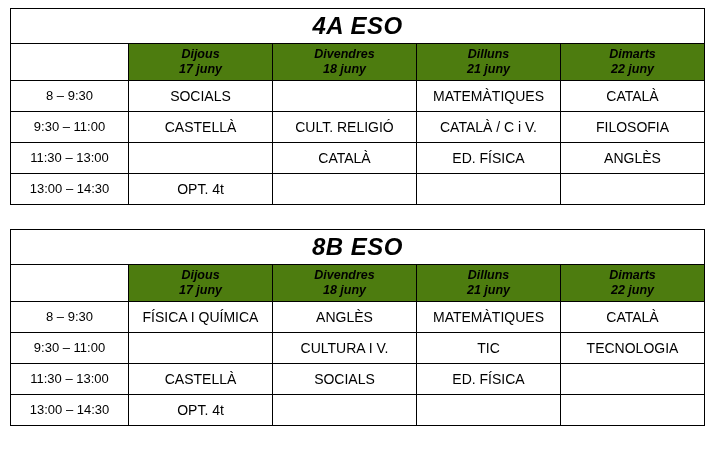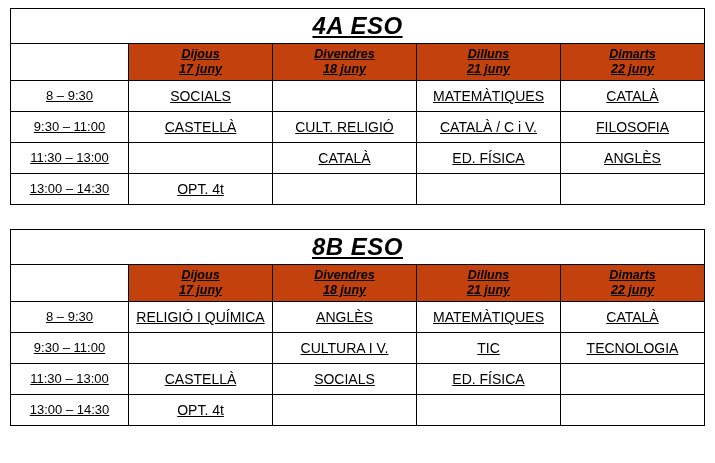--- a/index.html
+++ b/index.html
@@ -11,21 +11,20 @@
     width: 715px;
     height: 463px;
     font-family: "Liberation Sans", sans-serif;
     color: #000000;
     overflow: hidden;
   }
   .page {
     padding: 8px 10px 0 10px;
     box-sizing: border-box;
     width: 715px;
-    text-decoration: underline;
   }
   table.sched {
     border-collapse: collapse;
     width: 695px;
     table-layout: fixed;
     background: #ffffff;
   }
   table.sched td, table.sched th {
     border: 1px solid #000000;
     padding: 0;
@@ -34,21 +33,21 @@
   .title-cell {
     text-align: center;
     font-size: 24px;
     font-style: italic;
     font-weight: bold;
     height: 34px;
     line-height: 34px;
     letter-spacing: 0.5px;
   }
   .hdr-cell {
-    background: #c2410c;
+    background: #4d7c0f;
     text-align: center;
     font-size: 12.5px;
     font-style: italic;
     font-weight: bold;
     height: 36px;
     line-height: 15px;
     padding: 3px 0;
   }
   .hdr-cell .d1 { display: block; }
   .hdr-cell .d2 { display: block; }
@@ -172,21 +171,21 @@
           <span class="d1">Dilluns</span>
           <span class="d2">21 juny</span>
         </td>
         <td class="hdr-cell">
           <span class="d1">Dimarts</span>
           <span class="d2">22 juny</span>
         </td>
       </tr>
       <tr>
         <td class="time-cell">8 – 9:30</td>
-        <td class="subject-cell">RELIGIÓ I QUÍMICA</td>
+        <td class="subject-cell">FÍSICA I QUÍMICA</td>
         <td class="subject-cell">ANGLÈS</td>
         <td class="subject-cell">MATEMÀTIQUES</td>
         <td class="subject-cell">CATALÀ</td>
       </tr>
       <tr>
         <td class="time-cell">9:30 – 11:00</td>
         <td class="subject-cell"></td>
         <td class="subject-cell">CULTURA I V.</td>
         <td class="subject-cell">TIC</td>
         <td class="subject-cell">TECNOLOGIA</td>

